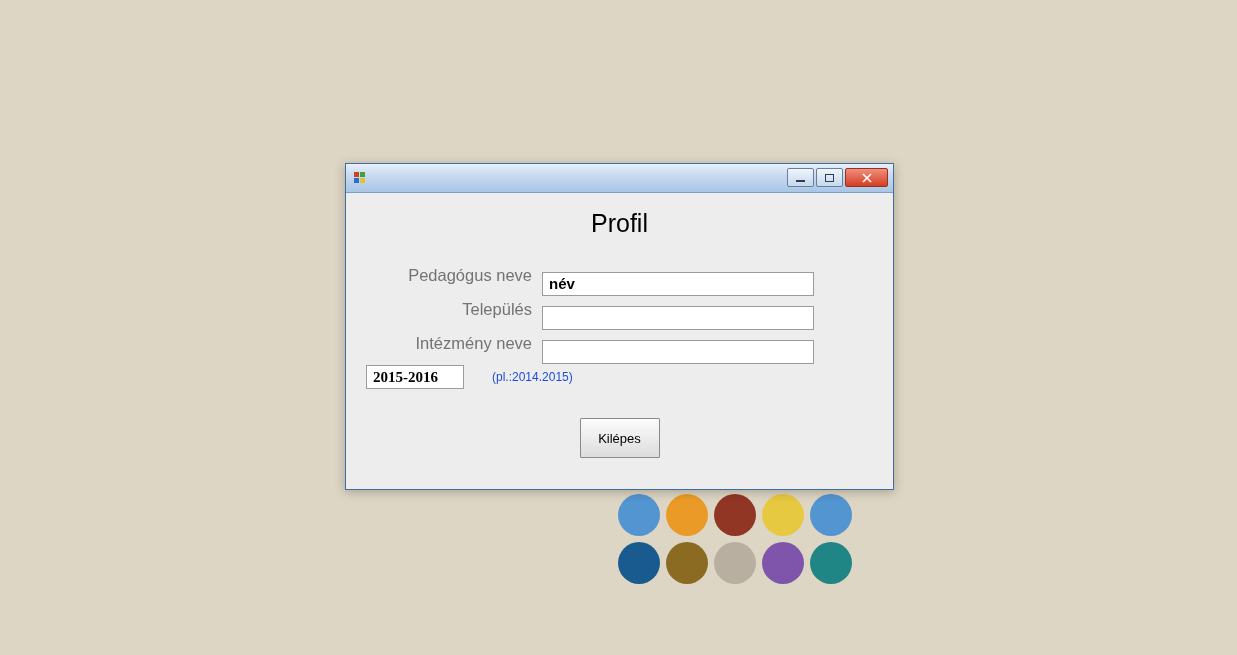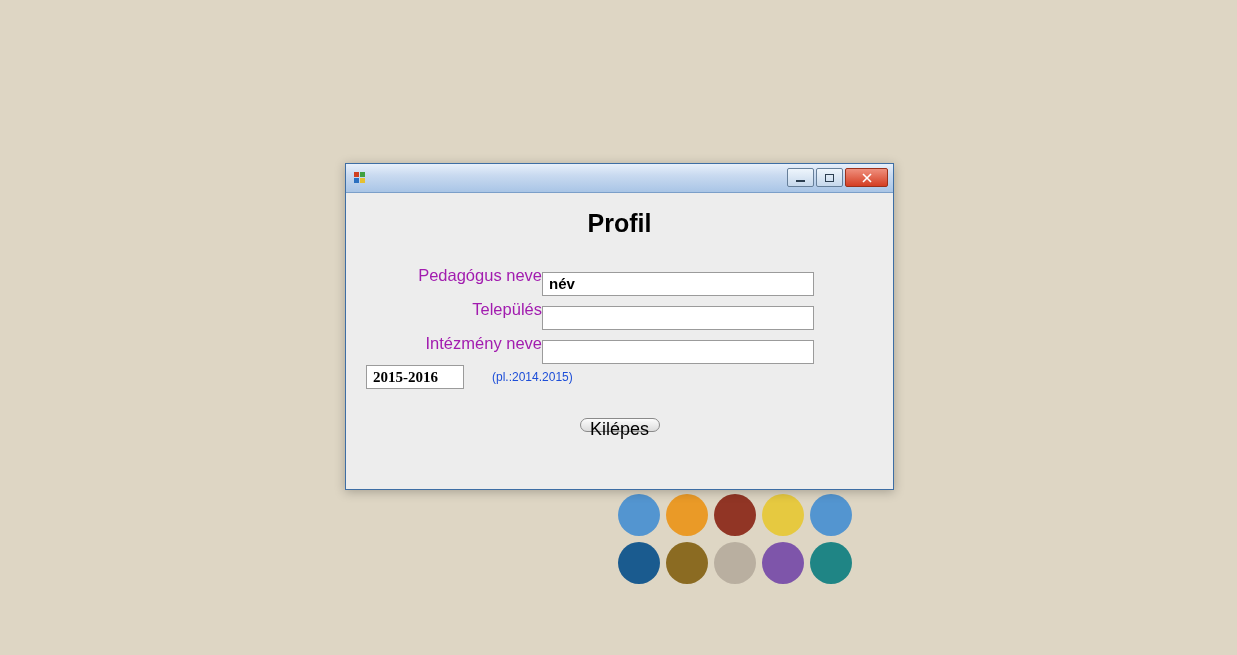--- a/index.html
+++ b/index.html
@@ -90,35 +90,36 @@
       border: 1.5px solid #2c3e50;
       background: transparent;
     }
 
     .window-body {
       padding: 10px 20px 18px 20px;
     }
     .window-title {
       text-align: center;
       font-size: 25px;
-      font-weight: bold;
+      font-weight: normal;
       color: #000;
       margin: 6px 0 24px 0;
     }
     .form-row {
       display: flex;
       align-items: center;
       margin-bottom: 8px;
       height: 26px;
     }
     .form-label {
       width: 176px;
       text-align: right;
       font-size: 16.5px;
-      color: #a21caf;
+      color: #737373;
+      padding-right: 10px;
     }
     .form-input {
       height: 24px;
       border: 1px solid #9b9b9b;
       background: #fff;
       font-size: 15px;
       font-weight: bold;
       padding: 1px 6px;
       color: #000;
     }
@@ -128,25 +129,25 @@
       font-size: 12px;
       color: #1d4ed8;
       margin-left: 28px;
     }
     .button-row {
       text-align: center;
       margin-top: 28px;
     }
     .exit-button {
       width: 80px;
-      height: 14px;
+      height: 40px;
       background: linear-gradient(to bottom, #fcfcfc, #dcdcdc);
       border: 1px solid #8a8a8a;
-      border-radius: 8px;
-      font-size: 18px;
+      border-radius: 1px;
+      font-size: 13px;
       cursor: pointer;
     }
   </style>
 </head>
 <body>
 
 <div class="color-palette">
   <div class="swatch" style="background:#5395d0"></div>
   <div class="swatch" style="background:#ea9a27"></div>
   <div class="swatch" style="background:#913525"></div>

